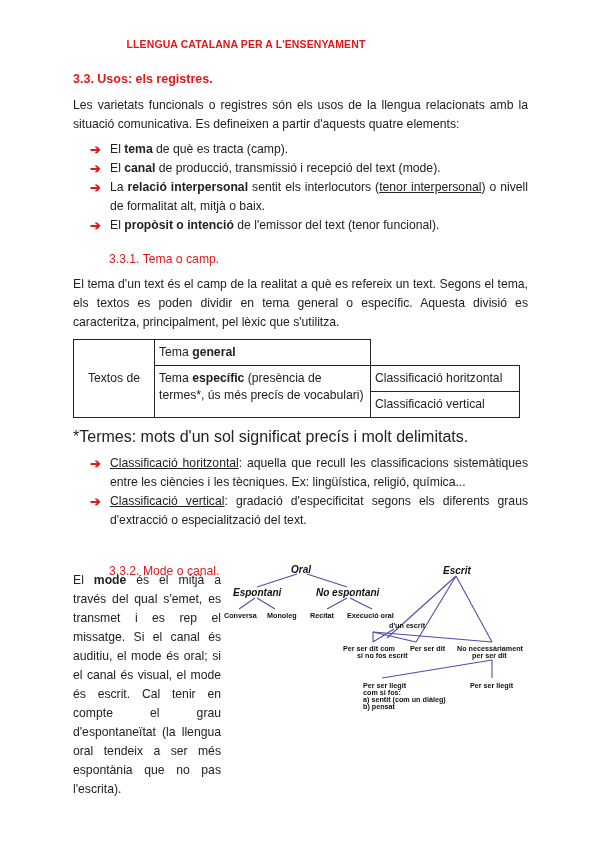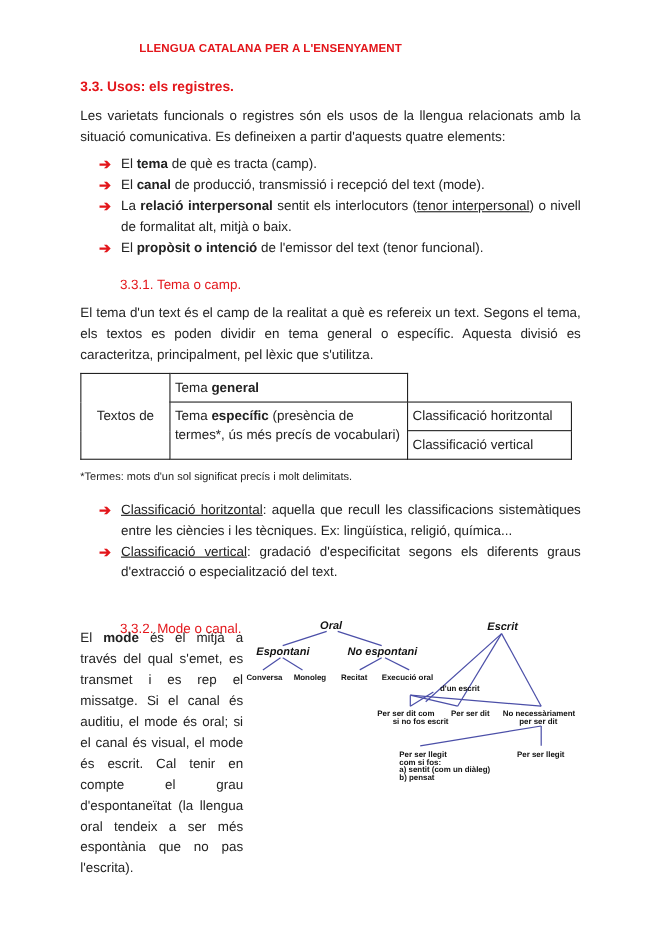--- a/index.html
+++ b/index.html
@@ -12,21 +12,21 @@
   .p { position: absolute; left: 73px; width: 455px; font-size: 12.2px; line-height: 19px; text-align: justify; }
   .bullets { position: absolute; left: 90px; width: 438px; margin: 0; padding: 0; list-style: none;
              font-size: 12.2px; line-height: 19px; }
   .bullets li { position: relative; padding-left: 20px; text-align: justify; }
   .arrow { position: absolute; left: 0; top: 0; color: #e3161b; font-weight: bold; font-size: 13px; }
   .u { text-decoration: underline; }
   .h3 { position: absolute; left: 109px; font-size: 12.2px; color: #e3161b; }
   table.tbl { position: absolute; left: 73px; top: 339px; border-collapse: collapse; font-size: 12.2px; }
   .tbl td { border: 1.3px solid #222; padding: 4px 4px; vertical-align: top; line-height: 17px; }
   .tbl td.noborder { border: none; }
-  .note { position: absolute; left: 73px; top: 428px; font-size: 10px; }
+  .note { position: absolute; left: 73px; top: 428px; font-size: 16px; }
   .diagram { position: absolute; left: 222px; top: 562px; width: 310px; height: 170px; }
   .dl { position: absolute; font-family: "Liberation Sans", sans-serif; font-weight: bold; color: #111; line-height: 8px; white-space: nowrap; }
   .d10 { font-size: 10px; font-style: italic; }
   .d7 { font-size: 7.2px; }
 </style>
 </head>
 <body>
 
 <div class="page">
 
@@ -119,21 +119,21 @@
         <line x1="270" y1="98" x2="160" y2="116"></line>
       </g>
     </svg>
     <div class="dl d10" style="left:69px; top:4px;">Oral</div>
     <div class="dl d10" style="left:11px; top:27px;">Espontani</div>
     <div class="dl d10" style="left:94px; top:27px;">No espontani</div>
     <div class="dl d7" style="left:2px; top:50px;">Conversa</div>
     <div class="dl d7" style="left:45px; top:50px;">Monoleg</div>
     <div class="dl d7" style="left:88px; top:50px;">Recitat</div>
     <div class="dl d7" style="left:125px; top:50px;">Execució oral</div>
-    <div class="dl d7" style="left:146px; top:60px;padding-left:32px;">d'un escrit</div>
+    <div class="dl d7" style="left:135px; top:60px;padding-left:32px;">d'un escrit</div>
     <div class="dl d10" style="left:221px; top:5px;">Escrit</div>
     <div class="dl d7" style="left:121px; top:83px;">Per ser dit com</div>
     <div class="dl d7" style="left:123px; top:90px;padding-left:12px;">si no fos escrit</div>
     <div class="dl d7" style="left:188px; top:83px;">Per ser dit</div>
     <div class="dl d7" style="left:235px; top:83px;">No necessàriament</div>
     <div class="dl d7" style="left:250px; top:90px;">per ser dit</div>
     <div class="dl d7" style="left:141px; top:120px;">Per ser llegit</div>
     <div class="dl d7" style="left:141px; top:127px;">com si fos:</div>
     <div class="dl d7" style="left:141px; top:134px;">a) sentit (com un diàleg)</div>
     <div class="dl d7" style="left:141px; top:141px;">b) pensat</div>

